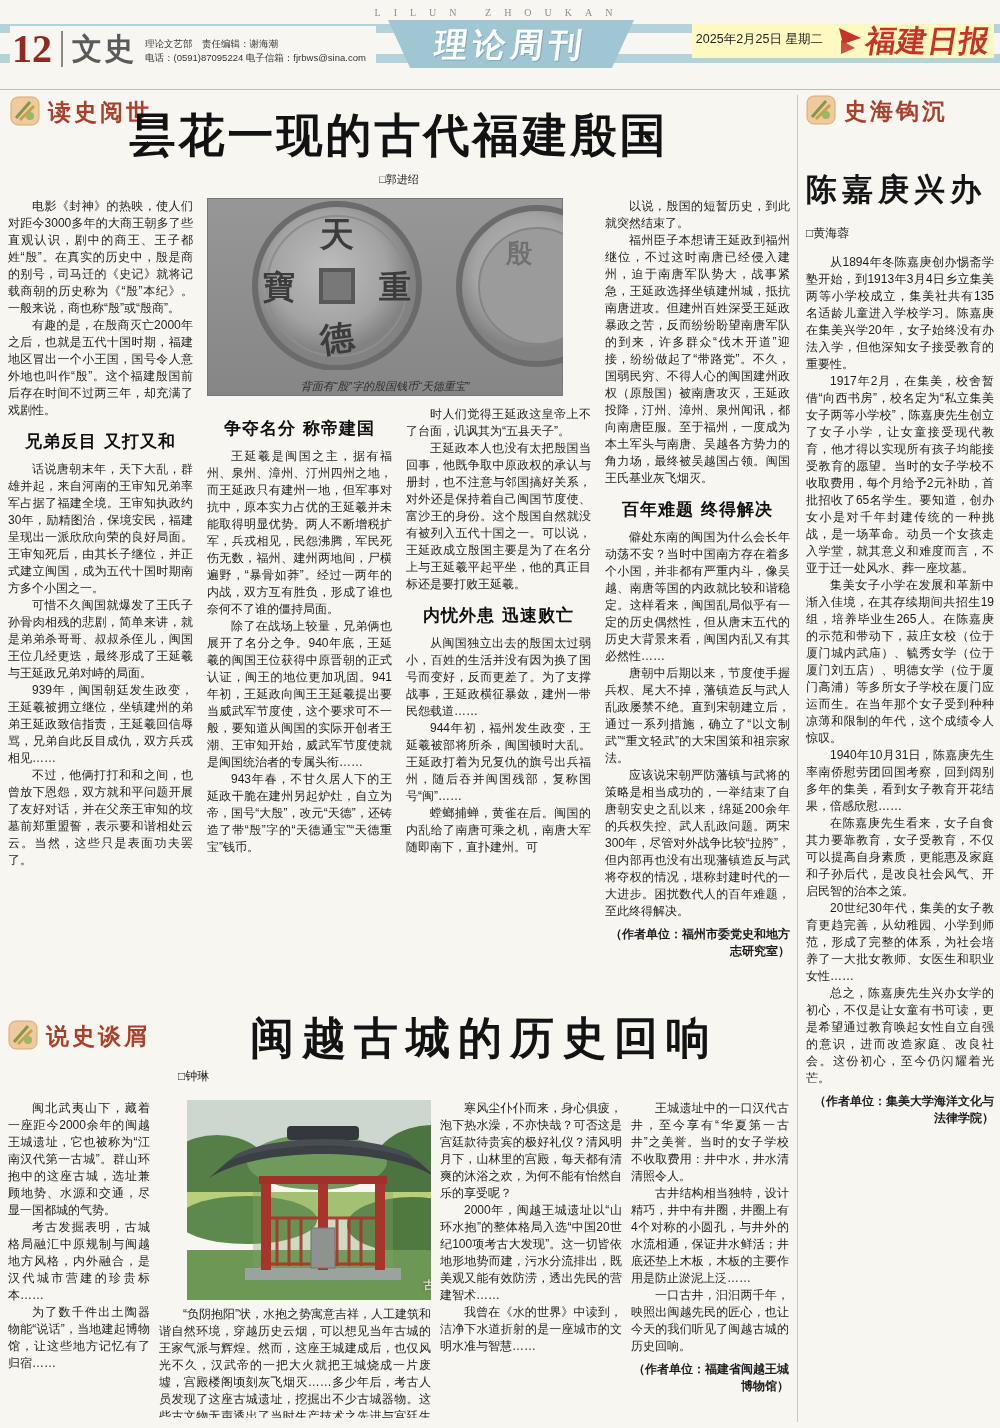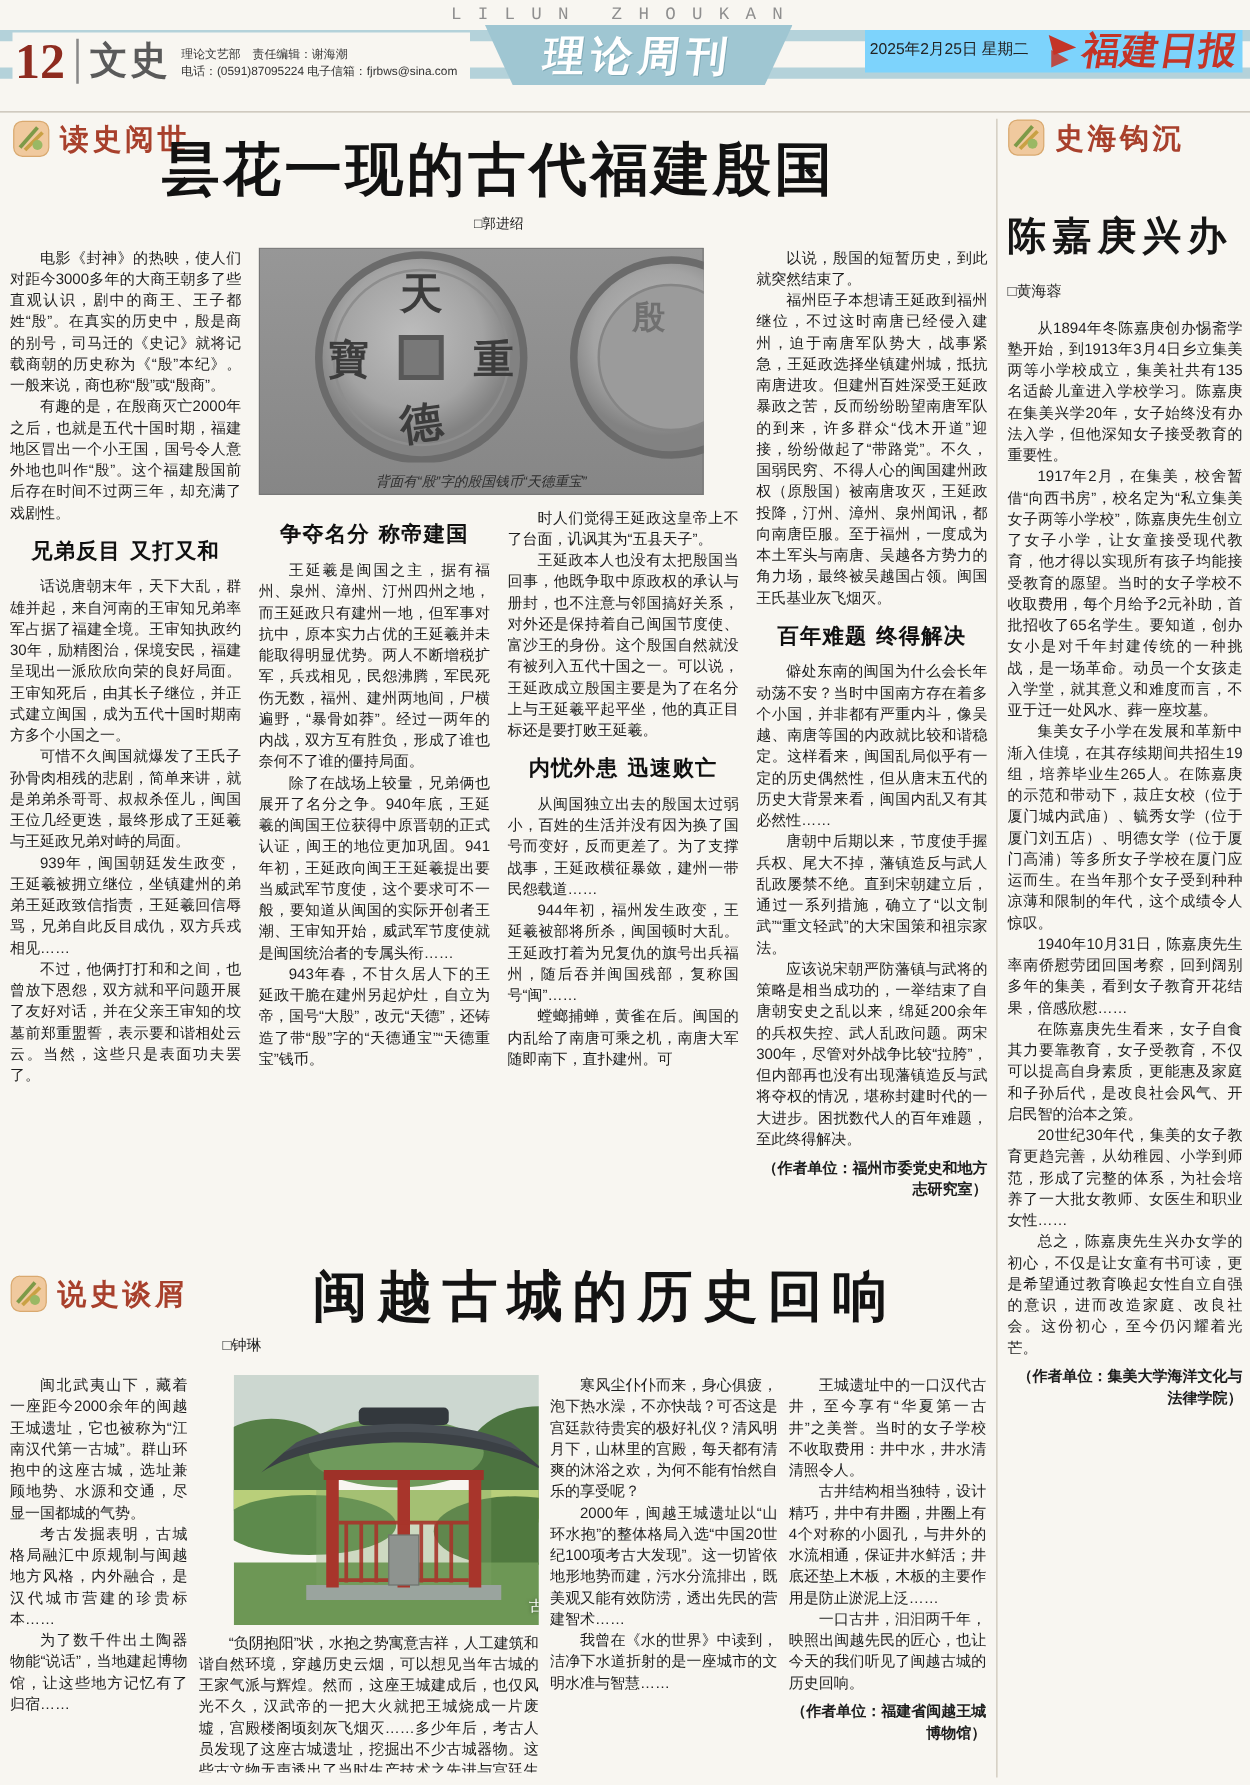--- a/index.html
+++ b/index.html
@@ -3,36 +3,36 @@
 <meta charset="utf-8">
 <style>
   html,body{margin:0;padding:0;}
   body{
     width:1000px;height:1428px;position:relative;overflow:hidden;
     background:#f8f6f1;color:#1d1d1d;
     font-family:"Liberation Sans",sans-serif;font-size:12px;line-height:17px;
   }
   
   .topline{position:absolute;top:4px;left:0;width:100%;text-align:center;
-    font-size:14px;letter-spacing:13px;color:#8f8f8f;font-family:Liberation Mono, monospace;}
+    font-size:10px;letter-spacing:13px;color:#8f8f8f;font-family:Liberation Serif, serif;}
   .header{position:absolute;top:0;left:0;right:0;height:89px;border-bottom:1px solid #c2bcb0;}
   .strip{position:absolute;left:0;right:0;height:9px;background:#b4d2da;}
   .strip.top{top:24px}.strip.bot{top:54px}
   .masthead-shape{position:absolute;left:388px;top:20px;width:246px;height:48px;
     background:#9fc6d2;clip-path:polygon(0 0,100% 0,91% 100%,9% 100%);
     display:flex;align-items:center;justify-content:center;}
   .masthead-text{color:#ffffff;font:900 33px/1 "DejaVu Serif",serif;letter-spacing:5px;
     transform:skewX(-7deg);text-shadow:1px 1px 0 #7fa9b6;}
   .header-left{position:absolute;left:10px;top:26px;background:#f8f6f1;
     padding:3px 10px 3px 2px;display:flex;align-items:center;gap:9px;}
   .page-num{font:700 40px/1 "Liberation Serif",serif;color:#8e2b1f;}
   .pn-divider{width:2px;height:36px;background:#888;}
   .section-name{font:900 30px/1 "DejaVu Sans",sans-serif;color:#5a5a5a;letter-spacing:2px;}
   .dept-info{font-size:9.5px;line-height:14px;color:#333;padding-top:4px;}
-  .header-right{position:absolute;right:6px;top:24px;background:#7dd3fc;
+  .header-right{position:absolute;right:6px;top:24px;background:#fef9c3;
     padding:2px 4px;display:flex;align-items:flex-end;gap:14px;}
   .date-line{font-size:12.5px;color:#222;padding-bottom:8px;}
   .paper-logo{display:flex;align-items:center;gap:3px;}
   .paper-name{font:900 30px/1 "DejaVu Serif",serif;color:#c43427;
     transform:skewX(-9deg);letter-spacing:1px;}
   
   .marker{display:flex;align-items:center;gap:8px;}
   .marker-text{font:900 23px/1 "DejaVu Serif",serif;color:#a8402c;letter-spacing:3px;}
   
   .para{margin:0;text-indent:2em;text-align:justify;}

